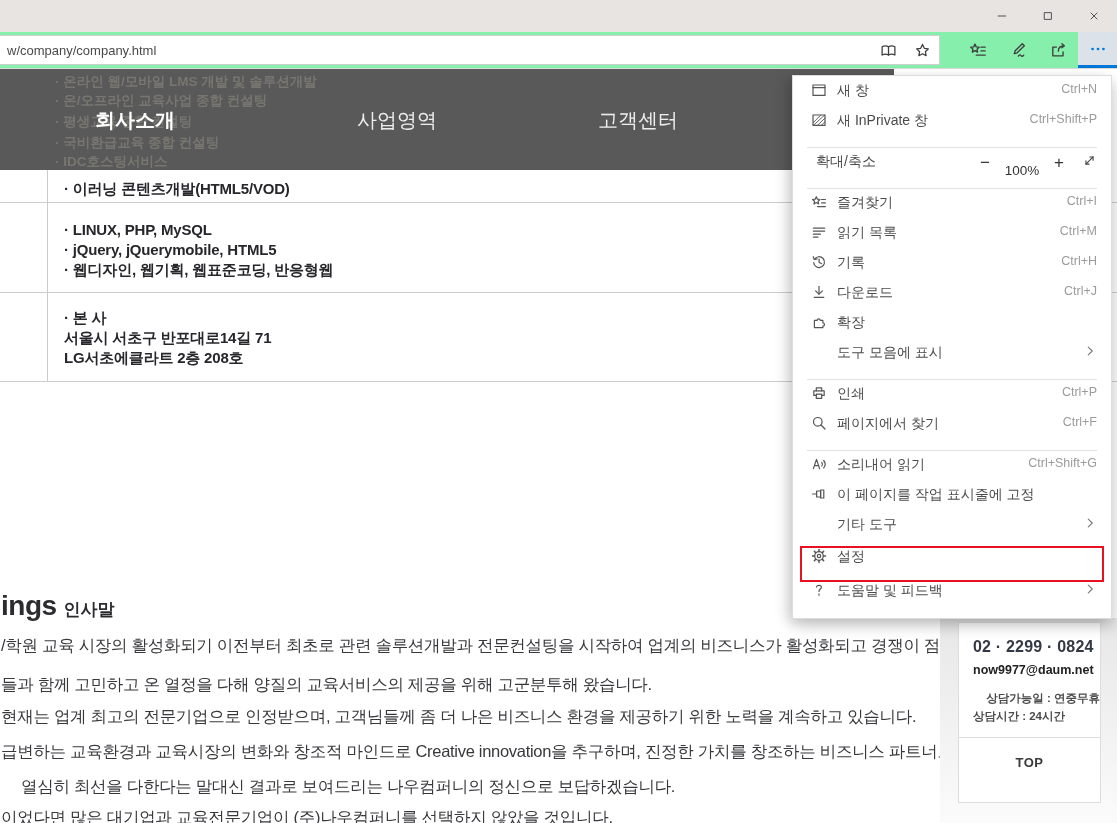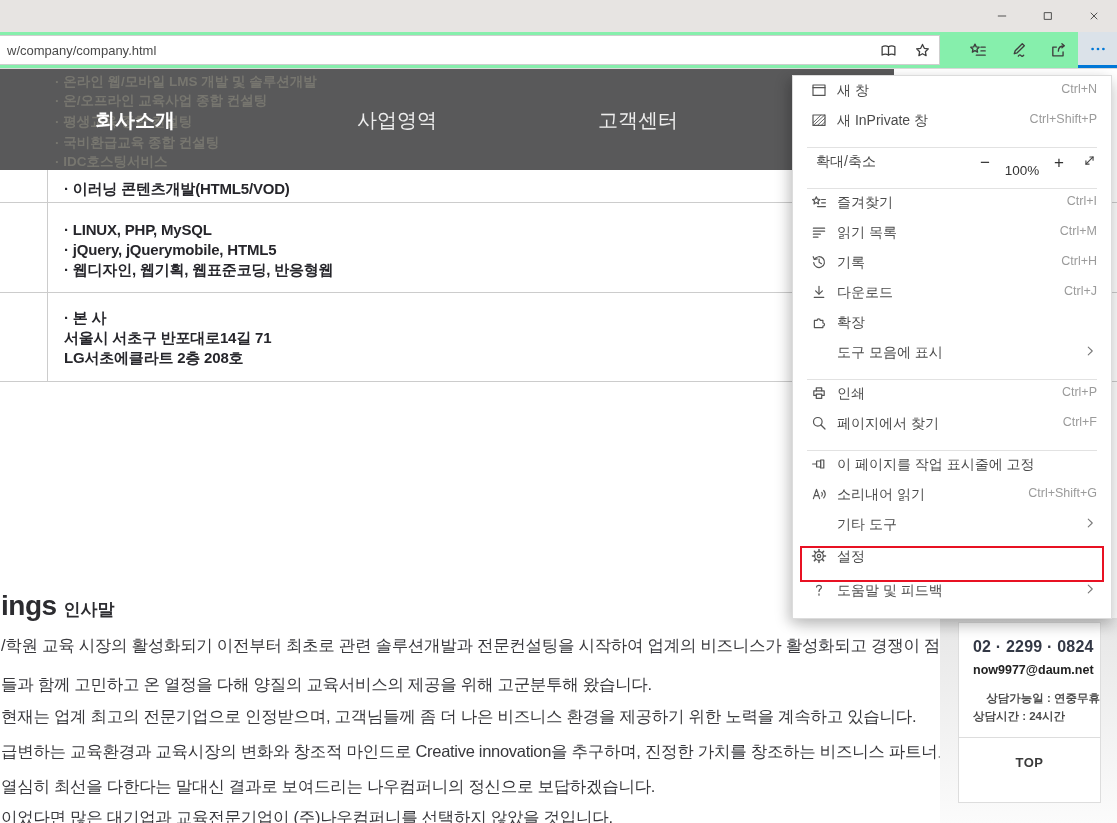--- a/index.html
+++ b/index.html
@@ -188,21 +188,21 @@
     </div>
 
   <div class="greet">
     <span class="greet-en">ings</span><span class="greet-ko">인사말</span>
   </div>
   <div id="paras">
       <div class="para" style="top: 635px;">/학원 교육 시장의 활성화되기 이전부터 최초로 관련 솔루션개발과 전문컨설팅을 시작하여 업계의 비즈니스가 활성화되고 경쟁이 점점 더</div>
       <div class="para" style="top: 674px;">들과 함께 고민하고 온 열정을 다해 양질의 교육서비스의 제공을 위해 고군분투해 왔습니다.</div>
       <div class="para" style="top: 706px;">현재는 업계 최고의 전문기업으로 인정받으며, 고객님들께 좀 더 나은 비즈니스 환경을 제공하기 위한 노력을 계속하고 있습니다.</div>
       <div class="para" style="top: 741px;">급변하는 교육환경과 교육시장의 변화와 창조적 마인드로 Creative innovation을 추구하며, 진정한 가치를 창조하는 비즈니스 파트너로서</div>
-      <div class="para" style="top: 776px;">열심히 최선을 다한다는 말대신 결과로 보여드리는 나우컴퍼니의 정신으로 보답하겠습니다.</div>
+      <div class="para" style="top: 776px; margin-left: 20px;">열심히 최선을 다한다는 말대신 결과로 보여드리는 나우컴퍼니의 정신으로 보답하겠습니다.</div>
       <div class="para" style="top: 807px;">이었다면 많은 대기업과 교육전문기업이 (주)나우컴퍼니를 선택하지 않았을 것입니다.</div>
     </div>
 
   <div class="gray-panel"></div>
   <div class="contact">
     <div class="c-phone">02 · 2299 · 0824</div>
     <div class="c-email">now9977@daum.net</div>
     <div class="c-l1">상담가능일 : 연중무휴</div>
     <div class="c-l2">상담시간 : 24시간</div>
     <div class="c-div"></div>
@@ -328,37 +328,37 @@
             <line x1="10" y1="10" x2="14" y2="14"></line>
           </svg>
         </span>
         <span class="mlabel">페이지에서 찾기</span>
         <span class="mshort">Ctrl+F</span>
       </div>
       <div class="menu-sep"></div>
       <div class="menu-row">
         <span class="mi" style="display: flex;">
           <svg viewBox="0 0 16 16" fill="none" stroke="currentColor" stroke-width="1.2" stroke-linecap="round" stroke-linejoin="round">
+            <path d="M2.4 12.6 L5.5 3.4 L8.6 12.6 M3.5 9.7 H7.5"></path>
+            <path d="M10.8 6.4 A3 3 0 0 1 10.8 10"></path>
+            <path d="M12.7 4.5 A5.8 5.8 0 0 1 12.7 11.9"></path>
+          </svg>
+        </span>
+        <span class="mlabel">소리내어 읽기</span>
+        <span class="mshort">Ctrl+Shift+G</span>
+      </div>
+      <div class="menu-row">
+        <span class="mi" style="display: flex;">
+          <svg viewBox="0 0 16 16" fill="none" stroke="currentColor" stroke-width="1.2" stroke-linecap="round" stroke-linejoin="round">
             <line x1="1.6" y1="8" x2="5.6" y2="8"></line>
             <rect x="5.6" y="5" width="4" height="6"></rect>
             <rect x="9.6" y="4" width="3.2" height="8"></rect>
           </svg>
         </span>
         <span class="mlabel">이 페이지를 작업 표시줄에 고정</span>
-      </div>
-      <div class="menu-row">
-        <span class="mi" style="display: flex;">
-          <svg viewBox="0 0 16 16" fill="none" stroke="currentColor" stroke-width="1.2" stroke-linecap="round" stroke-linejoin="round">
-            <path d="M2.4 12.6 L5.5 3.4 L8.6 12.6 M3.5 9.7 H7.5"></path>
-            <path d="M10.8 6.4 A3 3 0 0 1 10.8 10"></path>
-            <path d="M12.7 4.5 A5.8 5.8 0 0 1 12.7 11.9"></path>
-          </svg>
-        </span>
-        <span class="mlabel">소리내어 읽기</span>
-        <span class="mshort">Ctrl+Shift+G</span>
       </div>
       <div class="menu-row noicon">
         <span class="mlabel">기타 도구</span>
         <span class="mchev" style="display: flex;">
           <svg viewBox="0 0 16 16" fill="none" stroke="currentColor" stroke-width="1.2" stroke-linecap="round" stroke-linejoin="round">
             <polyline points="6 3.6, 10.6 8, 6 12.4"></polyline>
           </svg>
         </span>
       </div>
       <div class="menu-row highlight">

